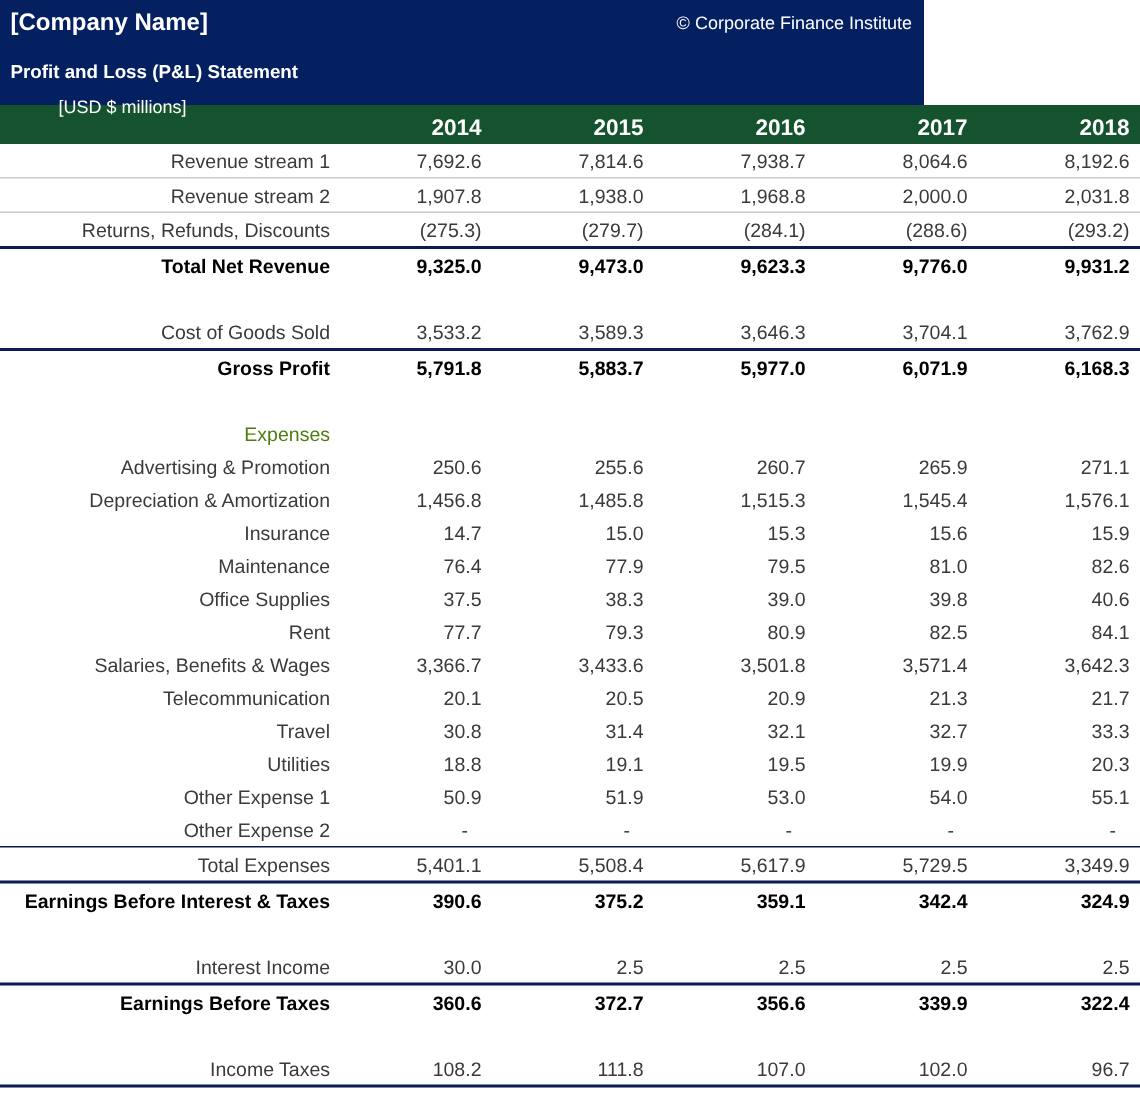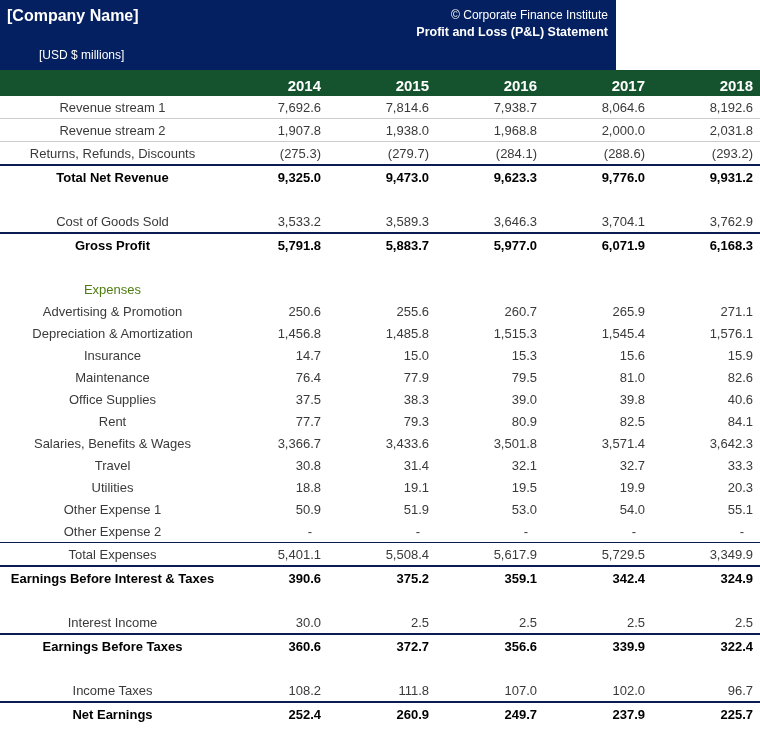--- a/index.html
+++ b/index.html
@@ -10,40 +10,40 @@
   }
   
   .title-block {
     background:#052060; color:#ffffff;
     width:616px; height:70px; box-sizing:border-box;
     padding:7px 8px 0 7px; position:relative;
   }
   .title-row1 { display:flex; justify-content:space-between; align-items:flex-start; }
   .company-name { font-size:16px; font-weight:bold; line-height:18px; }
   .copyright   { font-size:12px; font-weight:normal; line-height:16px; }
-  .statement-title { font-size:12.5px; font-weight:bold; margin-top:0;text-align:right; }
+  .statement-title { font-size:12.5px; font-weight:bold; margin-top:16px; }
   .units-label     { font-size:12px; font-weight:normal; margin-top:9px;margin-left:32px; }
 
   
   table { border-collapse:collapse; width:760px; table-layout:fixed; }
   col.label-col { width:220px; }
   col.num-col   { width:108px; }
 
   thead tr { background:#14532d; color:#ffffff; height:26px; }
   th.year {
     font-size:15px; font-weight:bold; text-align:right;
     padding:0 7px 2px 0; vertical-align:bottom;
   }
   th.spacer { padding:0; }
 
   tbody td {
     height:22px; font-size:13px; padding:0; vertical-align:middle;
     color:#3a3a3a; white-space:nowrap; overflow:hidden;
   }
-  td.label { text-align:center; padding-left:5px; }
+  td.label { text-align:right; padding-left:5px; }
   td.num   { text-align:right; padding-right:7px; }
   td.num.dash { padding-right:16px; }
 
   tr.item-sep td { border-bottom:1px solid #cccccc; }
   tr.section td  { font-weight:normal; color:#4d7c0f; }
   tr.subtotal td { border-top:1px solid #0a1c52; }
   tr.total td    { font-weight:bold; color:#000000; border-top:2px solid #0a1c52; }
   tr.blank td    { height:22px; }
 </style>
 </head>
@@ -190,20 +190,28 @@
       </tr>
       <tr class="item">
         <td class="label">Salaries, Benefits &amp; Wages</td>
         <td class="num">3,366.7</td>
         <td class="num">3,433.6</td>
         <td class="num">3,501.8</td>
         <td class="num">3,571.4</td>
         <td class="num">3,642.3</td>
       </tr>
       <tr class="item">
+        <td class="label">Telecommunication</td>
+        <td class="num">20.1</td>
+        <td class="num">20.5</td>
+        <td class="num">20.9</td>
+        <td class="num">21.3</td>
+        <td class="num">21.7</td>
+      </tr>
+      <tr class="item">
         <td class="label">Travel</td>
         <td class="num">30.8</td>
         <td class="num">31.4</td>
         <td class="num">32.1</td>
         <td class="num">32.7</td>
         <td class="num">33.3</td>
       </tr>
       <tr class="item">
         <td class="label">Utilities</td>
         <td class="num">18.8</td>

